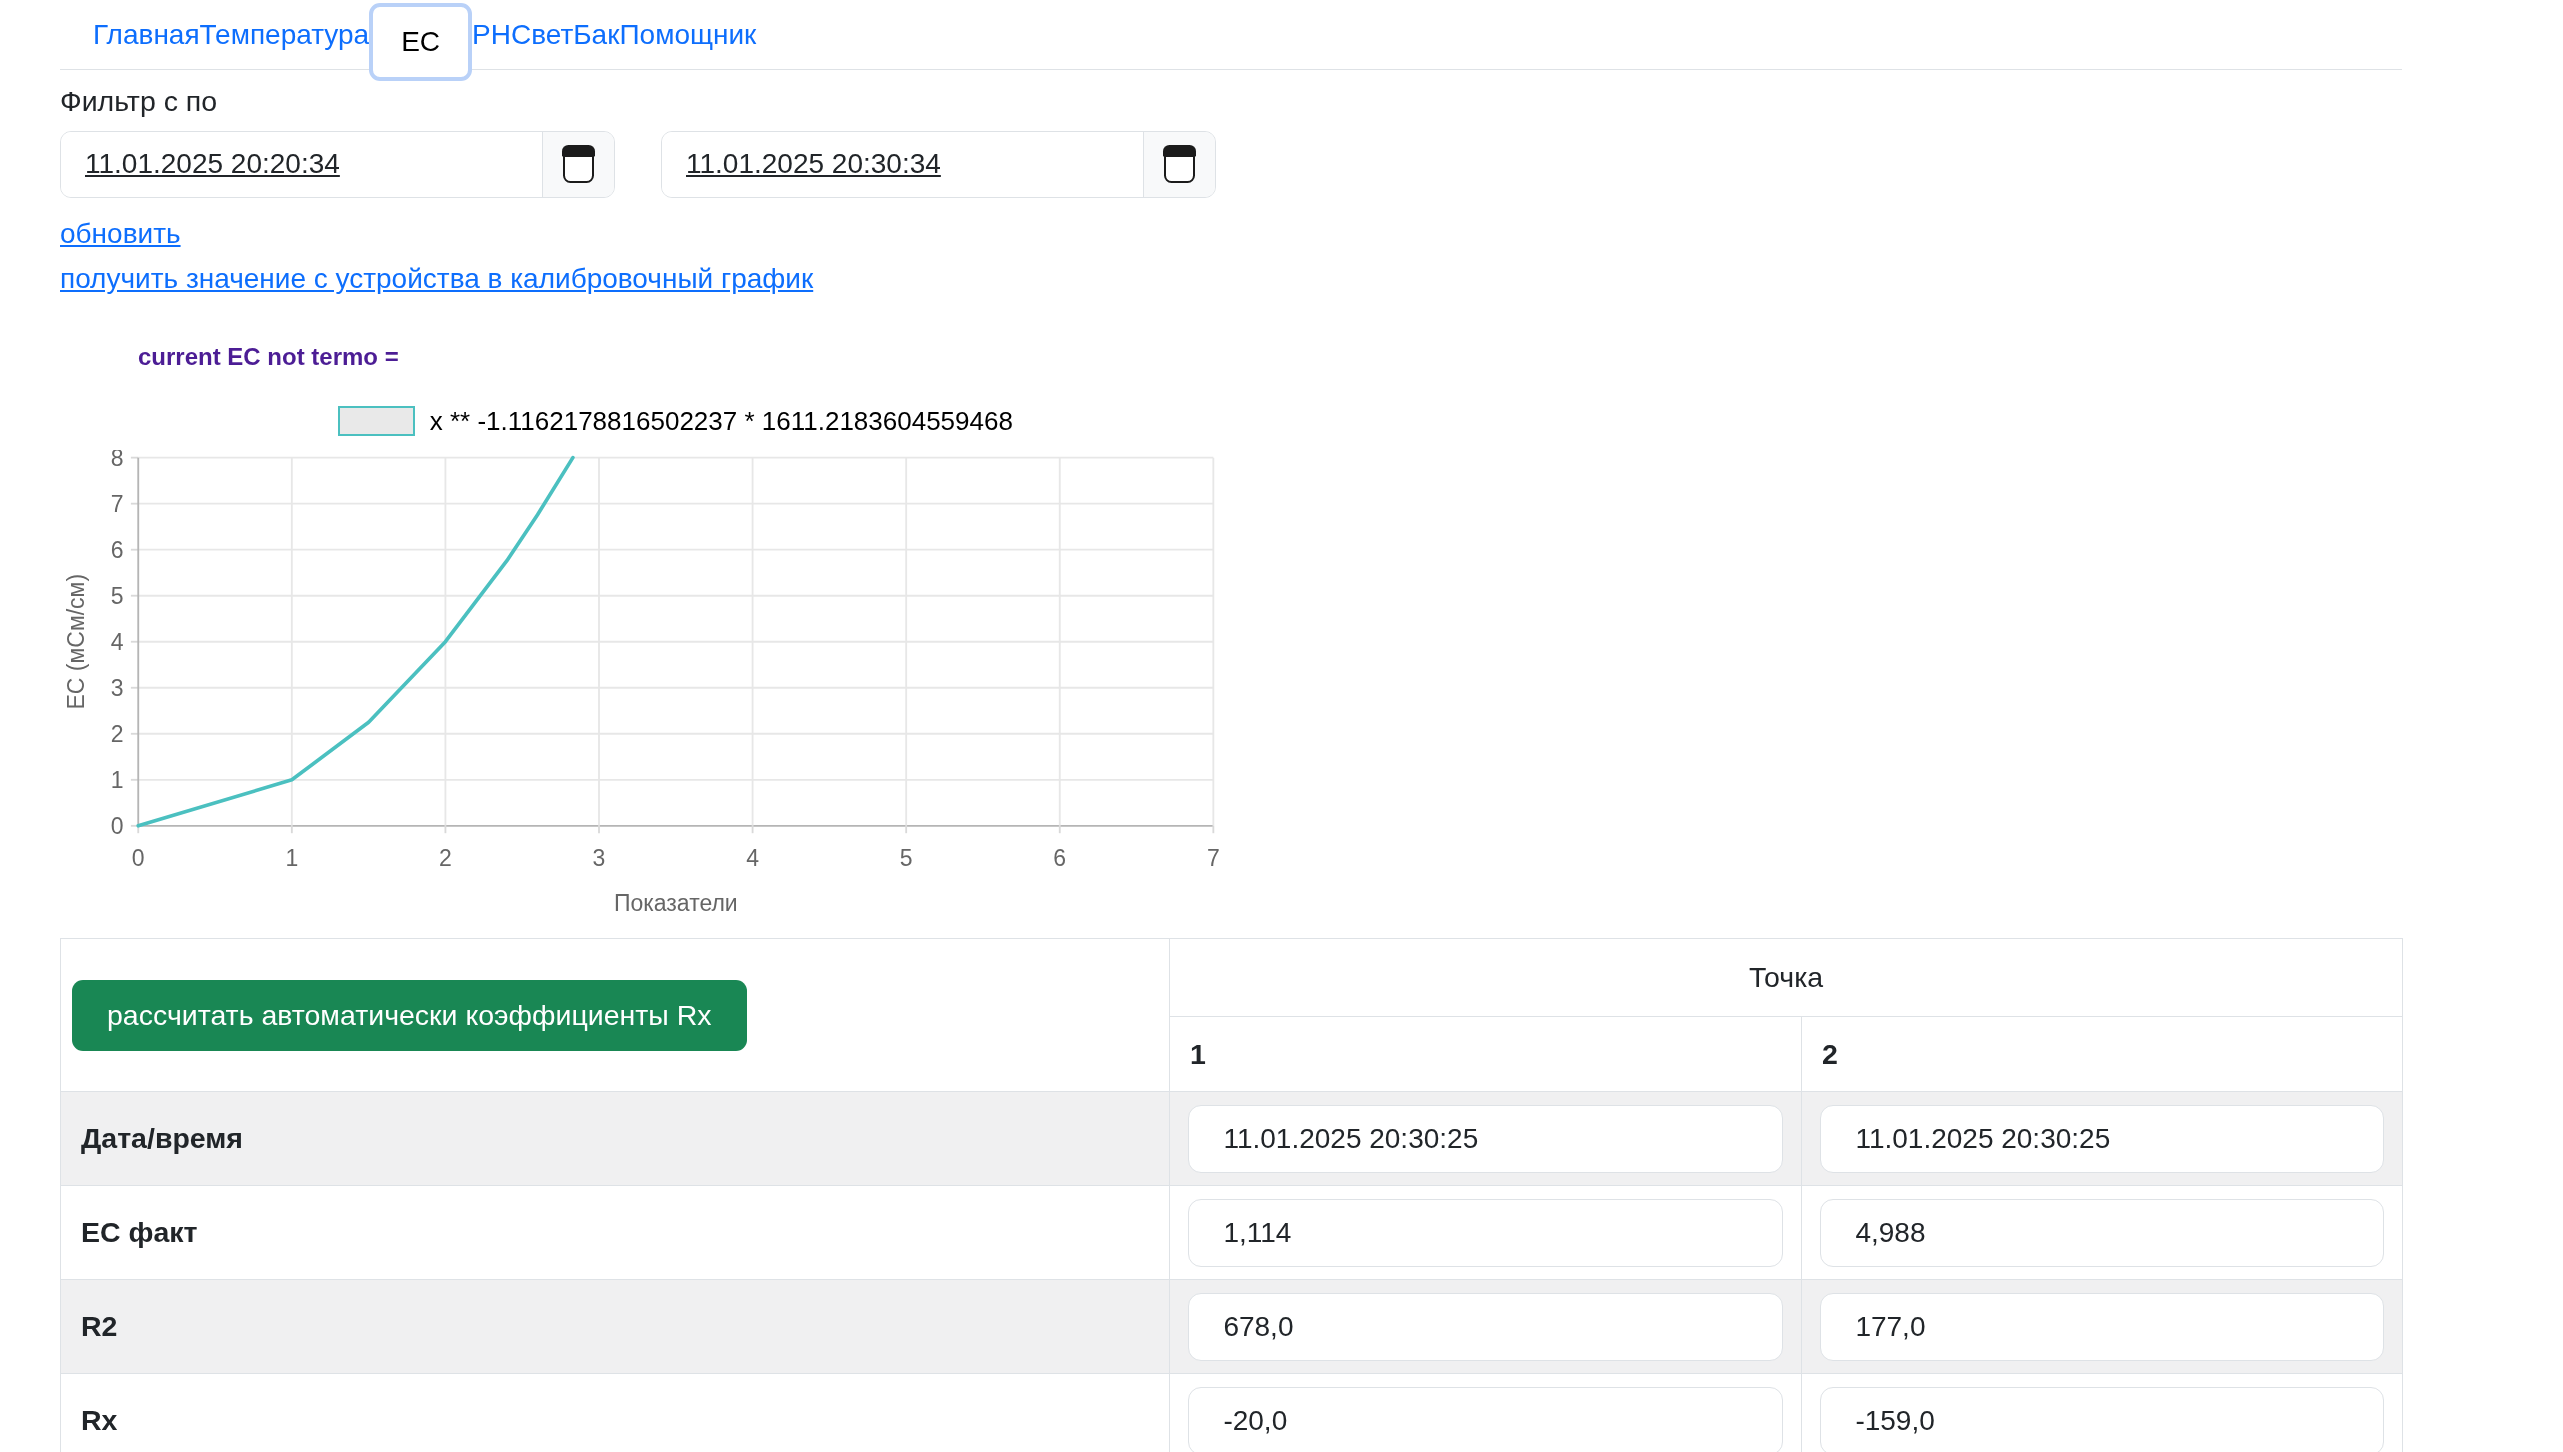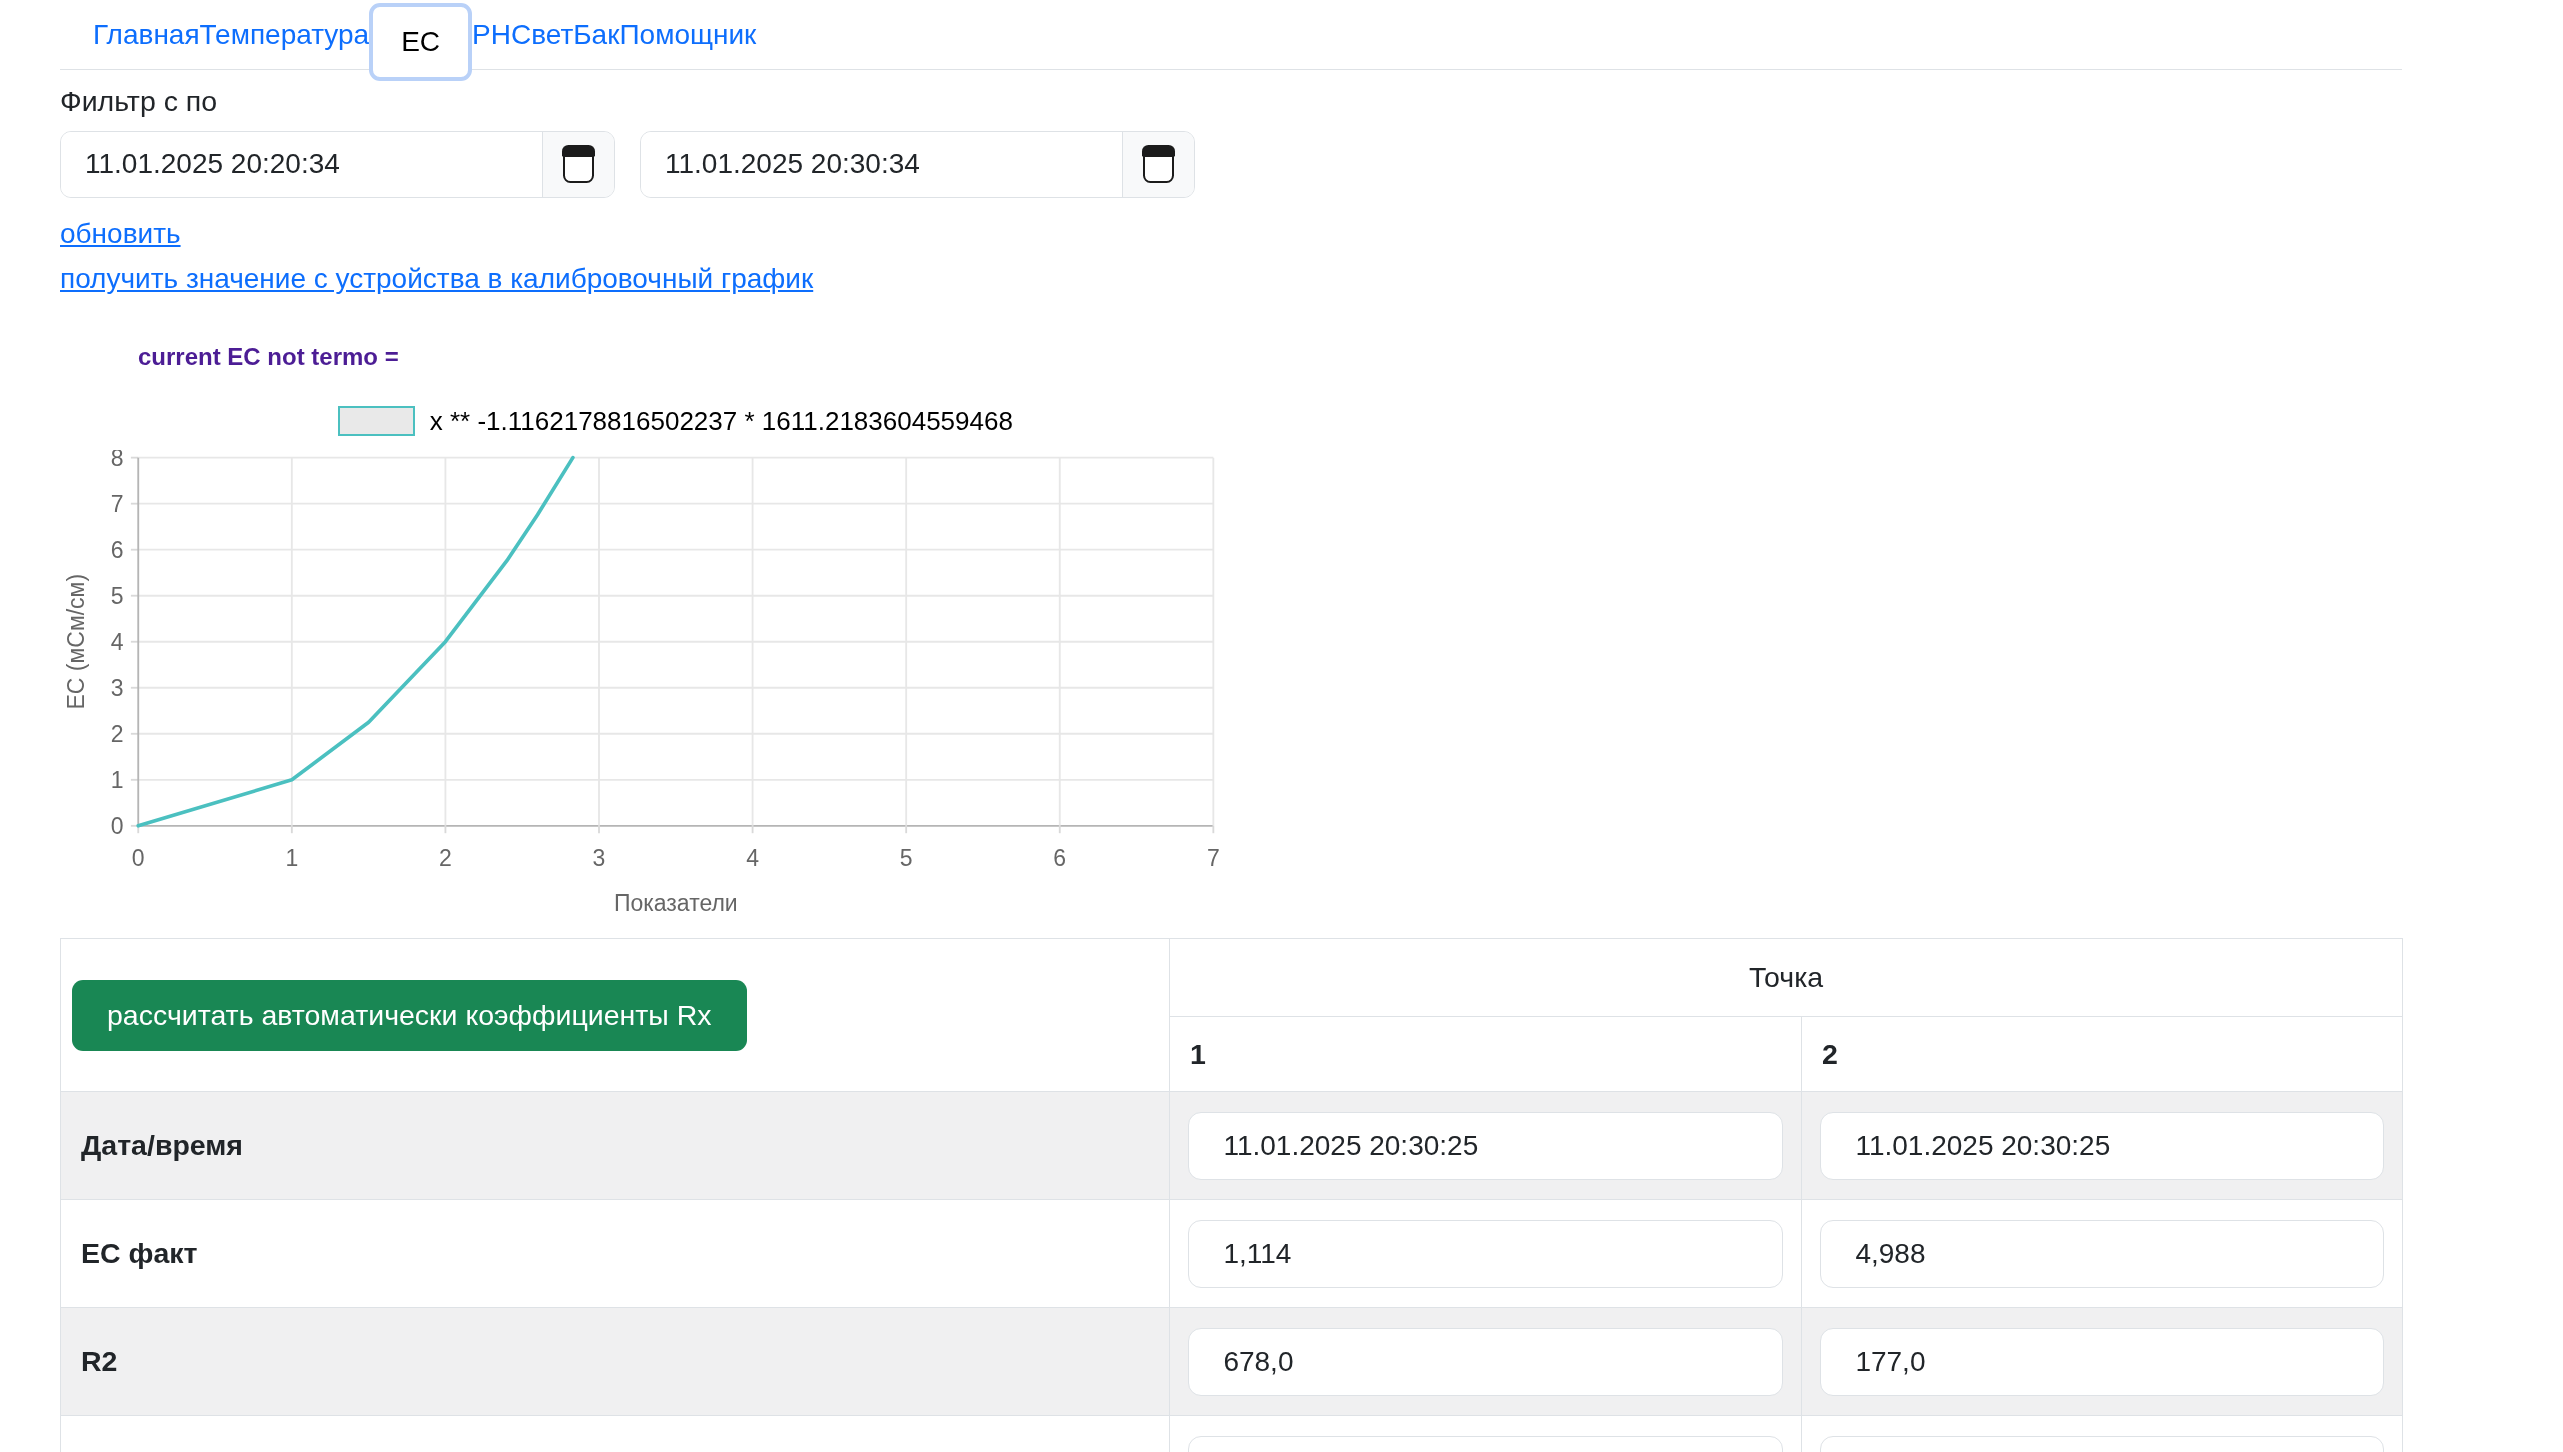--- a/index.html
+++ b/index.html
@@ -9,21 +9,21 @@
 
   
   .tabbar { display:flex; align-items:center; height:70px;
             border-bottom:1.8px solid #dee2e6; padding-left:33px; width:2342px; }
   .tab { font-size:28px; color:#0d6efd; text-decoration:none; cursor:pointer; background:none; border:none; }
   .tab.active { color:#000; background:#fff; border:4.6px solid #b9d1f8; border-radius:11px;
                 padding:19px 28px; position:relative; top:7.4px; z-index:2; }
 
   
   .filter-label { font-size:28.5px; margin-top:14.7px; }
-  .date-row { display:flex; gap:25px; margin-top:13px; }
+  .date-row { display:flex; gap:46px; margin-top:13px;text-decoration:underline; }
   .dt-group { display:flex; width:555px; height:67px; border:1.8px solid #dee2e6;
               border-radius:11px; overflow:hidden; background:#fff; }
   .dt-group input { flex:1; border:none; outline:none; font-size:28px; padding-left:24px;
                     font-family:"Liberation Sans",sans-serif; color:#212529; background:#fff; }
   .dt-btn { width:72px; background:#f8f9fa; border:none; border-left:1.8px solid #dee2e6;
             display:flex; align-items:center; justify-content:center; cursor:pointer; }
   .cal-icon { width:31px; height:37px; border:2.8px solid #1b1b1b; border-radius:7.4px; position:relative; background:#fff; }
   .cal-icon::before { content:""; position:absolute; left:-2.8px; right:-2.8px; top:-2.8px; height:12px;
                       background:#1b1b1b; border-radius:6.4px 6.4px 1.8px 1.8px; }
 
@@ -42,21 +42,21 @@
   .chart-svg { display:block; margin-top:13px; }
   .chart-svg text.tick { font-size:25px; fill:#666; font-family:"Liberation Sans",sans-serif; }
   .chart-svg text.axis-title { font-size:25px; fill:#666; font-family:"Liberation Sans",sans-serif; }
 
   
   table.cal { border-collapse:collapse; margin-top:18.4px; width:2342px; table-layout:fixed; }
   table.cal td { border:1.8px solid #dee2e6; vertical-align:middle; }
   col.c0 { width:1109px; } col.c1 { width:632px; } col.c2 { width:601px; }
   .r-h1 td { height:78px; }
   .r-h2 td { height:75px; }
-  .r-data td { height:108px; }
+  .r-data td { height:94px; }
   td.group-head { text-align:center; font-weight:normal; font-size:28.5px; }
   td.point-head { font-weight:bold; font-size:28.5px; padding-left:20px; }
   td.row-label { font-weight:bold; font-size:28.5px; padding-left:20px; }
   tr.stripe td { background:#f0f0f1; }
   td.btn-cell { padding-left:11px; background:#fff; }
   .green-btn { background:#198754; color:#fff; border:none; border-radius:11px; height:71px;
                font-size:28.5px; padding:0 35px; cursor:pointer; font-family:"Liberation Sans",sans-serif; }
   td.val-cell { padding:0 18.4px; }
   .cell-input { width:100%; height:68px; border:1.8px solid #dee2e6; border-radius:13px;
                 font-size:28px; padding-left:34px; color:#212529; background:#fff; outline:none;

